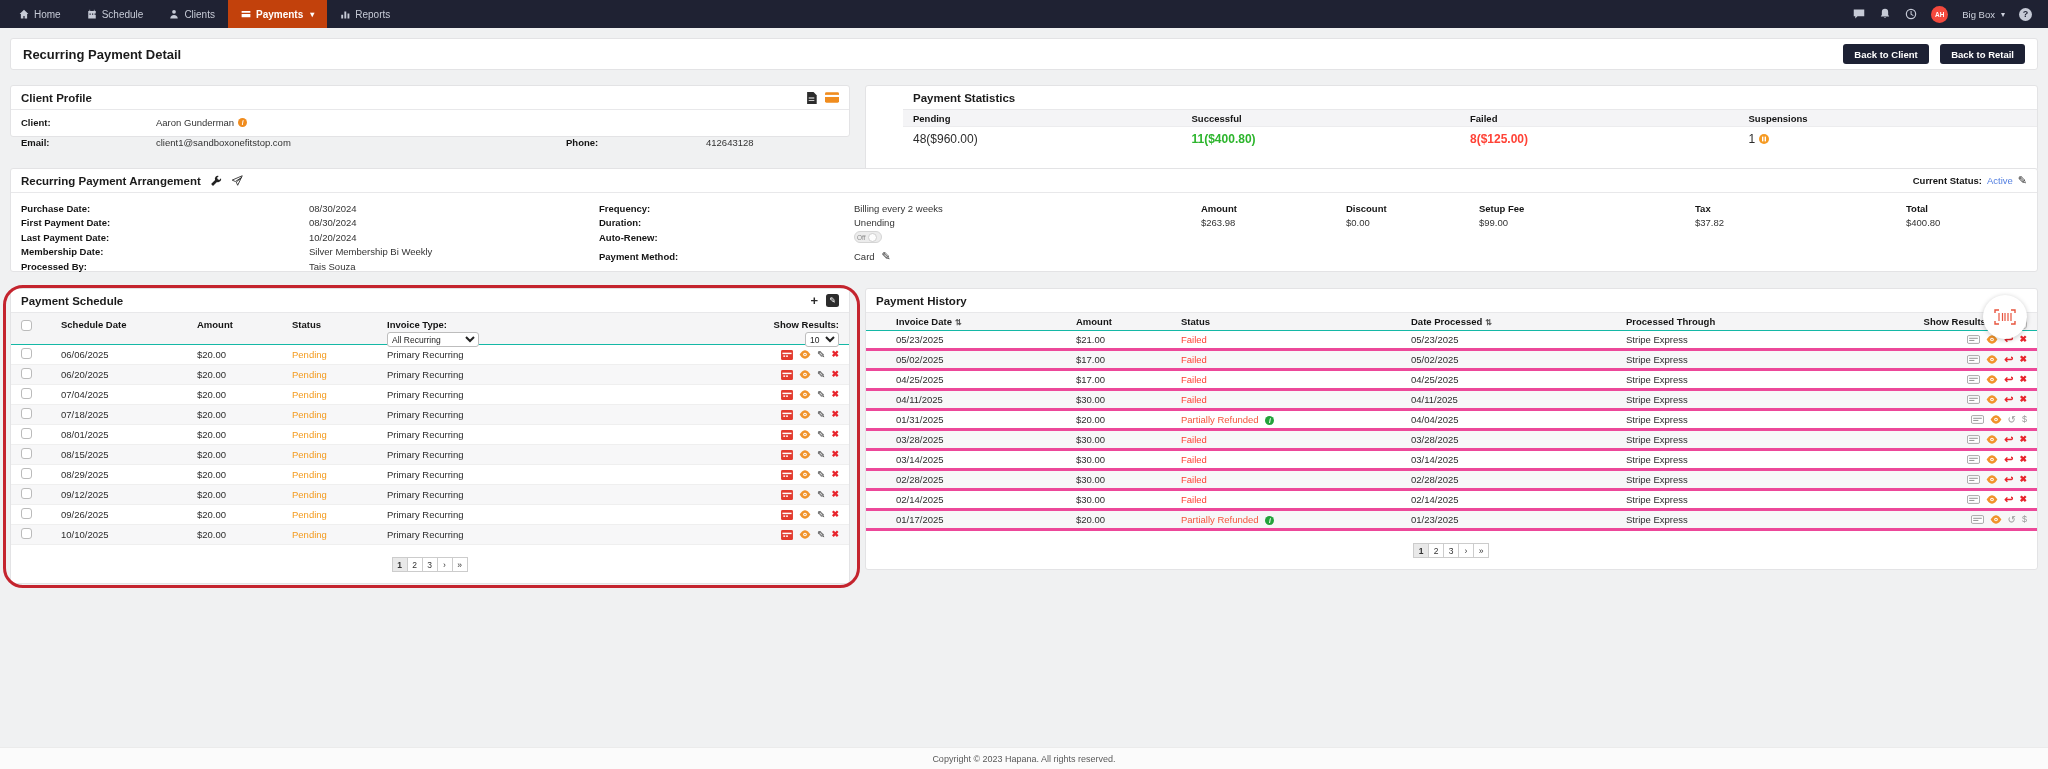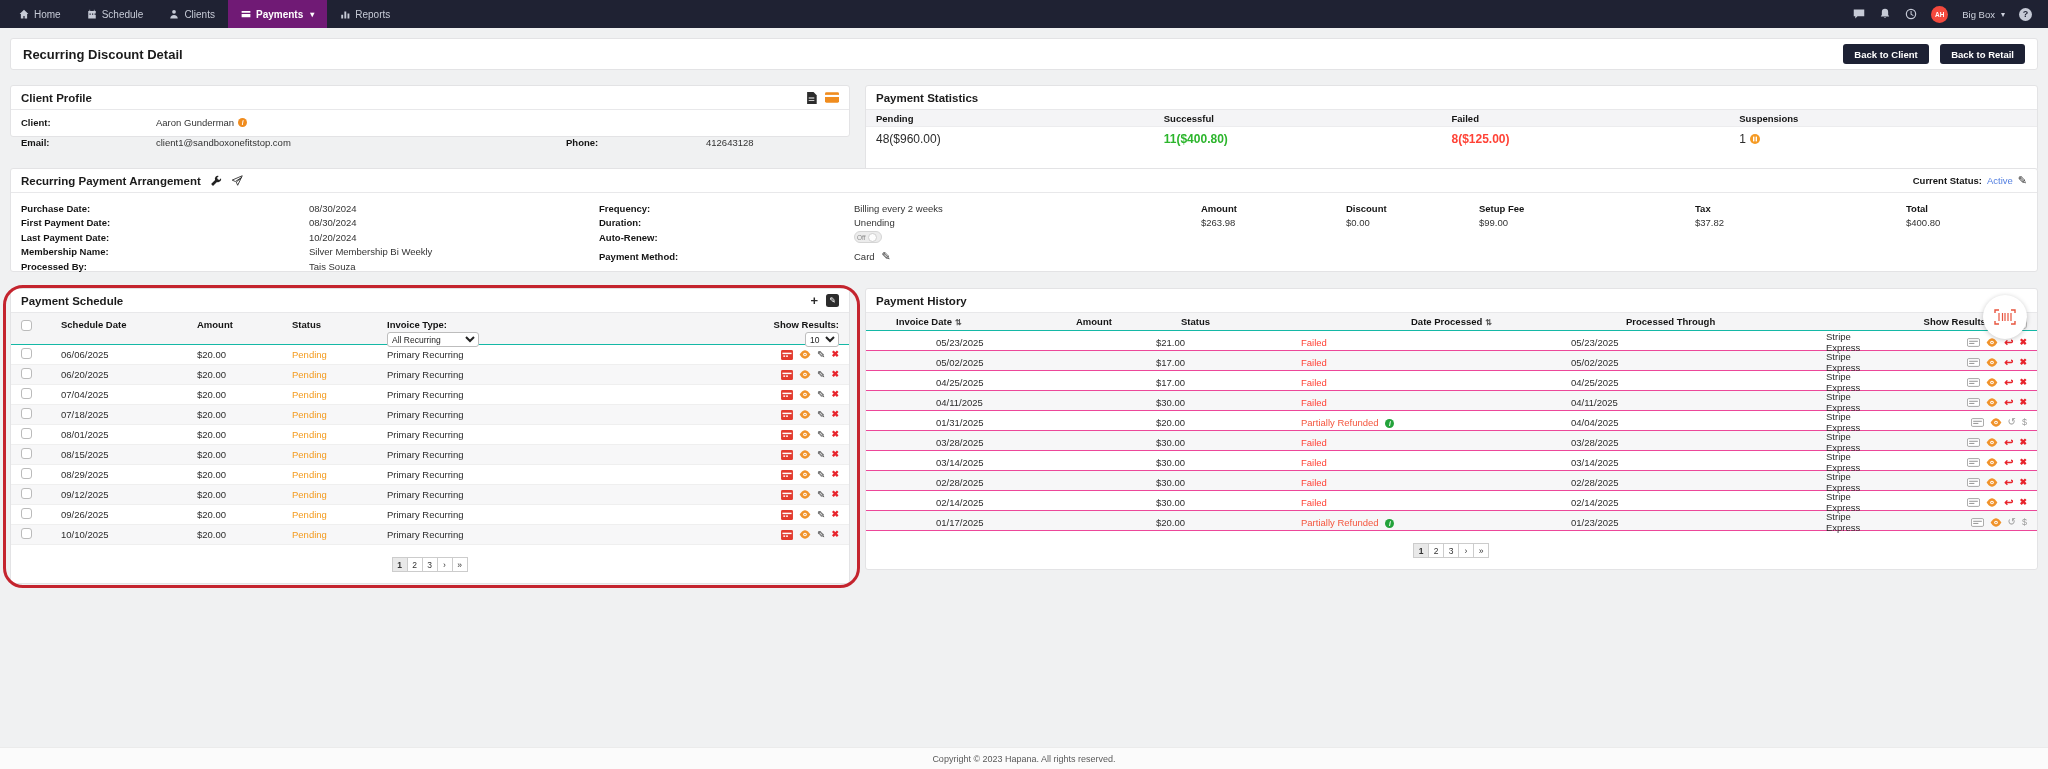--- a/index.html
+++ b/index.html
@@ -4,21 +4,21 @@
 <style>
   * { box-sizing: border-box; margin: 0; padding: 0; }
   html,body { width:2048px; height:769px; overflow:hidden; }
   body { font-family:"Liberation Sans", sans-serif; background:#f0f1f2; color:#2c2c2c; position:relative; }
 
   
   #navbar { position:absolute; left:0; top:0; width:2048px; height:28px; background:#1f2233; display:flex; justify-content:space-between; align-items:stretch; }
   .nav-left { display:flex; align-items:stretch; padding-left:6px; }
   .nav-item { display:flex; align-items:center; gap:5px; padding:0 13px; color:#c6cad6; font-size:10px; cursor:pointer; }
   .nav-item svg { width:10px; height:10px; fill:#c6cad6; }
-  .nav-item.active { background:#701a75; color:#fff; font-weight:bold; }
+  .nav-item.active { background:#c2410c; color:#fff; font-weight:bold; }
   .nav-item.active svg { fill:#fff; }
   .nav-caret { font-size:8px; margin-left:2px; }
   .nav-right { display:flex; align-items:center; gap:14px; padding-right:16px; }
   .nav-right svg { width:12px; height:12px; fill:#c6cad6; }
   .avatar { width:17px; height:17px; border-radius:50%; background:#f4493d; color:#fff; font-size:6.5px; font-weight:bold; display:flex; align-items:center; justify-content:center; }
   .org { color:#cfd3de; font-size:9.5px; display:flex; align-items:center; gap:4px; }
   .help-circle { width:13px; height:13px; border-radius:50%; background:#c6cad6; color:#1f2233; font-size:9px; font-weight:bold; display:flex; align-items:center; justify-content:center; }
 
   
   .card { position:absolute; background:#fff; border:1px solid #e3e3e5; border-radius:3px; }
@@ -37,21 +37,21 @@
 
   
   #client-profile { left:10px; top:85px; width:840px; height:52px; }
   .cp-body { position:relative; height:42px; }
   .cp-row { position:absolute; display:flex; align-items:center; }
   .info-dot { display:inline-flex; width:9px; height:9px; border-radius:50%; color:#fff; font-size:6.5px; font-weight:bold; align-items:center; justify-content:center; font-style:italic; margin-left:4px; }
   .info-orange { background:#f08c1e; }
   .info-green { background:#23a33b; }
 
   
-  #stats { left:865px; top:85px; width:1173px; height:86px; }
+  #stats { left:865px; top:85px; width:1173px; height:86px;padding-left:37px; }
   .stats-band { background:#f4f4f6; height:17px; display:grid; grid-template-columns:repeat(4,1fr); align-items:center; padding:0 10px; border-bottom:1px solid #ececee; }
   .stats-vals { height:24px; display:grid; grid-template-columns:repeat(4,1fr); align-items:center; padding:0 10px; font-size:12px; }
   .stat-success { color:#2cb52c; font-weight:bold; }
   .stat-failed { color:#ff4236; font-weight:bold; }
   .susp-wrap { display:flex; align-items:center; gap:4px; }
 
   
   #arrangement { left:10px; top:168px; width:2028px; height:104px; }
   .arr-body { position:relative; height:78px; font-size:9.5px; }
   .arr-row { position:absolute; display:flex; align-items:center; height:14px; }
@@ -77,21 +77,21 @@
   .failed { color:#ff4236; }
   .refunded { color:#f4563e; }
   .actions { display:flex; align-items:center; justify-content:flex-end; gap:6px; padding-right:10px; }
   .icon-pencil { color:#2f2f2f; font-size:10px; cursor:pointer; line-height:1; }
   .icon-x { color:#e8252d; font-size:9px; font-weight:bold; cursor:pointer; line-height:1; }
   .icon-refund { color:#e8252d; font-size:11px; font-weight:bold; cursor:pointer; line-height:1; }
   .icon-undo { color:#9a9a9a; font-size:10px; cursor:pointer; line-height:1; }
   .icon-dollar { color:#9a9a9a; font-size:9px; cursor:pointer; line-height:1; }
 
   #history .band { height:18px; display:grid; grid-template-columns:30px 180px 105px 230px 215px 1fr 150px; align-items:center; }
-  .hist-row { height:20px; display:grid; grid-template-columns:30px 180px 105px 230px 215px 1fr 115px; align-items:center; border-bottom:1px solid #ec4899; font-size:9.5px;gap:40px; }
+  .hist-row { height:20px; display:grid; grid-template-columns:30px 180px 105px 230px 215px 1fr 115px; align-items:center; border-bottom:3px solid #ec4899; font-size:9.5px; }
   #history-body .hist-row:nth-child(even) { background:#f7f7f8; }
   .sort-glyph { font-size:8px; color:#555; margin-left:3px; }
   .show-inline { display:flex; align-items:center; justify-content:flex-end; gap:4px; padding-right:10px; }
 
   .pagination { display:flex; justify-content:center; gap:0; margin-top:12px; }
   .page-btn { min-width:16px; height:15px; border:1px solid #ccc; background:#fff; font-size:8.5px; color:#333; display:flex; align-items:center; justify-content:center; padding:0 4px; margin-left:-1px; cursor:pointer; }
   .page-btn.active { background:#e9e9e9; font-weight:bold; }
 
   
   .scan-circle { position:absolute; top:6px; right:10px; width:44px; height:44px; background:#fff; border-radius:50%; box-shadow:0 1px 5px rgba(0,0,0,.22); display:flex; align-items:center; justify-content:center; z-index:5; cursor:pointer; }
@@ -153,21 +153,21 @@
     <div class="avatar">AH</div>
     <div class="org">
       <span>Big Box</span>
       <span class="nav-caret">▾</span>
     </div>
     <div class="help-circle">?</div>
   </div>
 </nav>
 
 <div class="card" id="titlebar">
-  <span class="page-title">Recurring Discount Detail</span>
+  <span class="page-title">Recurring Payment Detail</span>
   <div class="title-actions">
     <button class="dark-btn">Back to Client</button>
     <button class="dark-btn">Back to Retail</button>
   </div>
 </div>
 
 <section class="card" id="client-profile">
   <div class="card-head">
     <span class="card-title">Client Profile</span>
     <span class="head-icons">
@@ -248,21 +248,21 @@
       </div>
     <div class="arr-row" style="left:10px; top:22.5px;">
         <span class="lbl" style="width:288px;">First Payment Date:</span>
         <span class="val">08/30/2024</span>
       </div>
     <div class="arr-row" style="left:10px; top:37px;">
         <span class="lbl" style="width:288px;">Last Payment Date:</span>
         <span class="val">10/20/2024</span>
       </div>
     <div class="arr-row" style="left:10px; top:51.5px;">
-        <span class="lbl" style="width:288px;">Membership Name:</span>
+        <span class="lbl" style="width:288px;">Membership Date:</span>
         <span class="val">Silver Membership Bi Weekly</span>
       </div>
     <div class="arr-row" style="left:10px; top:66px;">
         <span class="lbl" style="width:288px;">Processed By:</span>
         <span class="val">Tais Souza</span>
       </div>
 
     <div class="arr-row" style="left:588px; top:8px;">
         <span class="lbl" style="width:255px;">Frequency:</span>
         <span class="val">Billing every 2 weeks</span>

